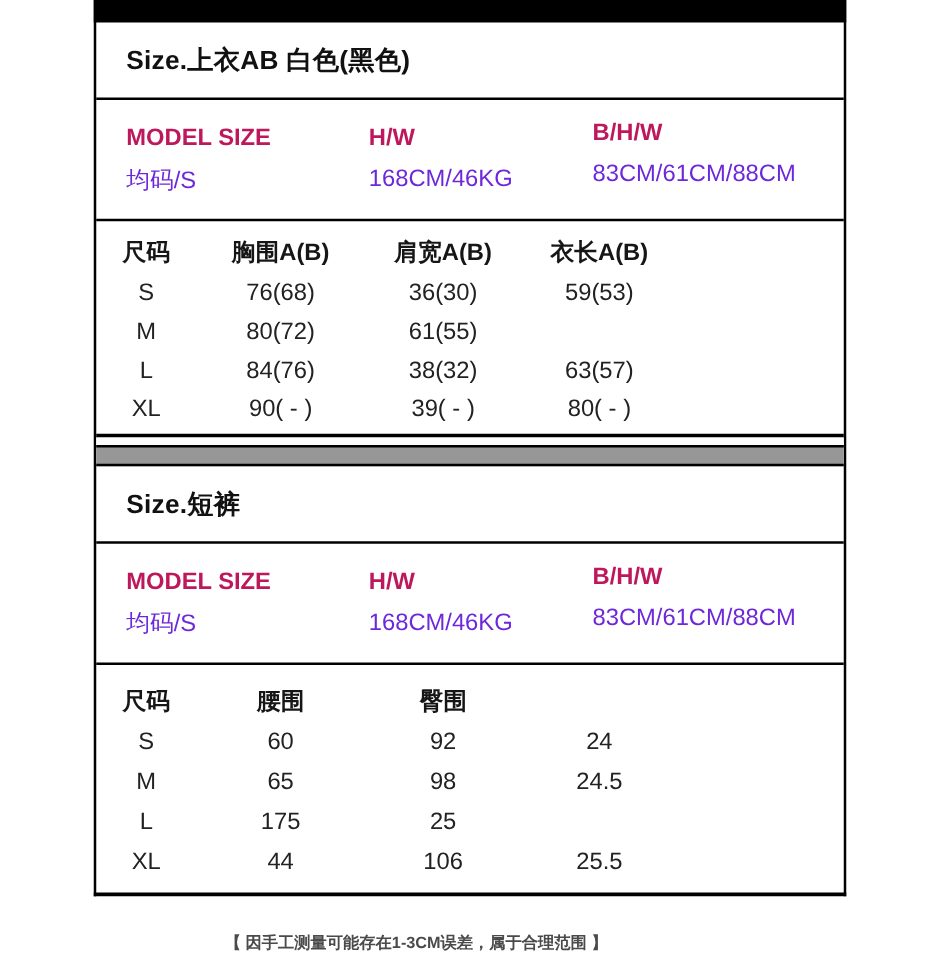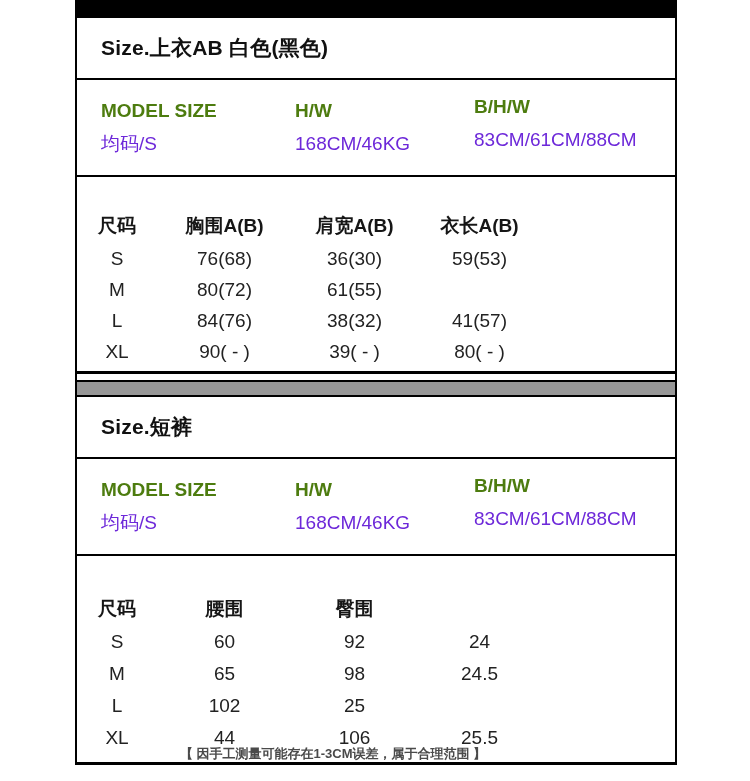--- a/index.html
+++ b/index.html
@@ -19,24 +19,24 @@
     height:60px;display:flex;align-items:center;
     padding-left:24px;border-bottom:2px solid #000;
     font-size:21px;font-weight:600;color:#111;letter-spacing:.2px;
   }
   .model-grid{
     display:grid;grid-template-columns:194px 179px 1fr;
     row-gap:9px;align-items:center;
     padding:20px 6px 18px 24px;border-bottom:2px solid #000;
     font-size:19px;
   }
-  .model-grid .hdr{font-weight:600;color:#4d7c0f;}
+  .model-grid .hdr{font-weight:600;color:#be185d;}
   .model-grid .val{font-weight:400;color:#6d28d9;}
   .model-grid .off3{transform:translateY(-4px);}
-  .size-table{padding:8px 0 4px;margin-top:24px;}
+  .size-table{padding:8px 0 4px;}
   .t-row{
     display:grid;grid-template-columns:80px 135px 125px 125px 1fr;
     align-items:center;height:31px;font-size:19px;color:#222;
   }
   .t-row > div{text-align:center;}
   .t-head{font-weight:600;height:34px;color:#161616;}
   .tbl-top{border-bottom:3px solid #000;}
   .gap{height:6px;background:#fff;}
   .grayband{
     height:17px;background:#979797;box-sizing:border-box;
@@ -80,21 +80,21 @@
       </div>
       <div class="t-row">
         <div>M</div>
         <div>80(72)</div>
         <div>61(55)</div>
       </div>
       <div class="t-row">
         <div>L</div>
         <div>84(76)</div>
         <div>38(32)</div>
-        <div>41(57)</div>
+        <div>63(57)</div>
       </div>
       <div class="t-row">
         <div>XL</div>
         <div>90( - )</div>
         <div>39( - )</div>
         <div>80( - )</div>
       </div>
     </div>
   </section>
 
@@ -126,21 +126,21 @@
         <div>24</div>
       </div>
       <div class="t-row" style="height:32px">
         <div>M</div>
         <div>65</div>
         <div>98</div>
         <div>24.5</div>
       </div>
       <div class="t-row" style="height:32px">
         <div>L</div>
-        <div>102</div>
+        <div>175</div>
         <div>25</div>
       </div>
       <div class="t-row" style="height:32px">
         <div>XL</div>
         <div>44</div>
         <div>106</div>
         <div>25.5</div>
       </div>
     </div>
   </section>

